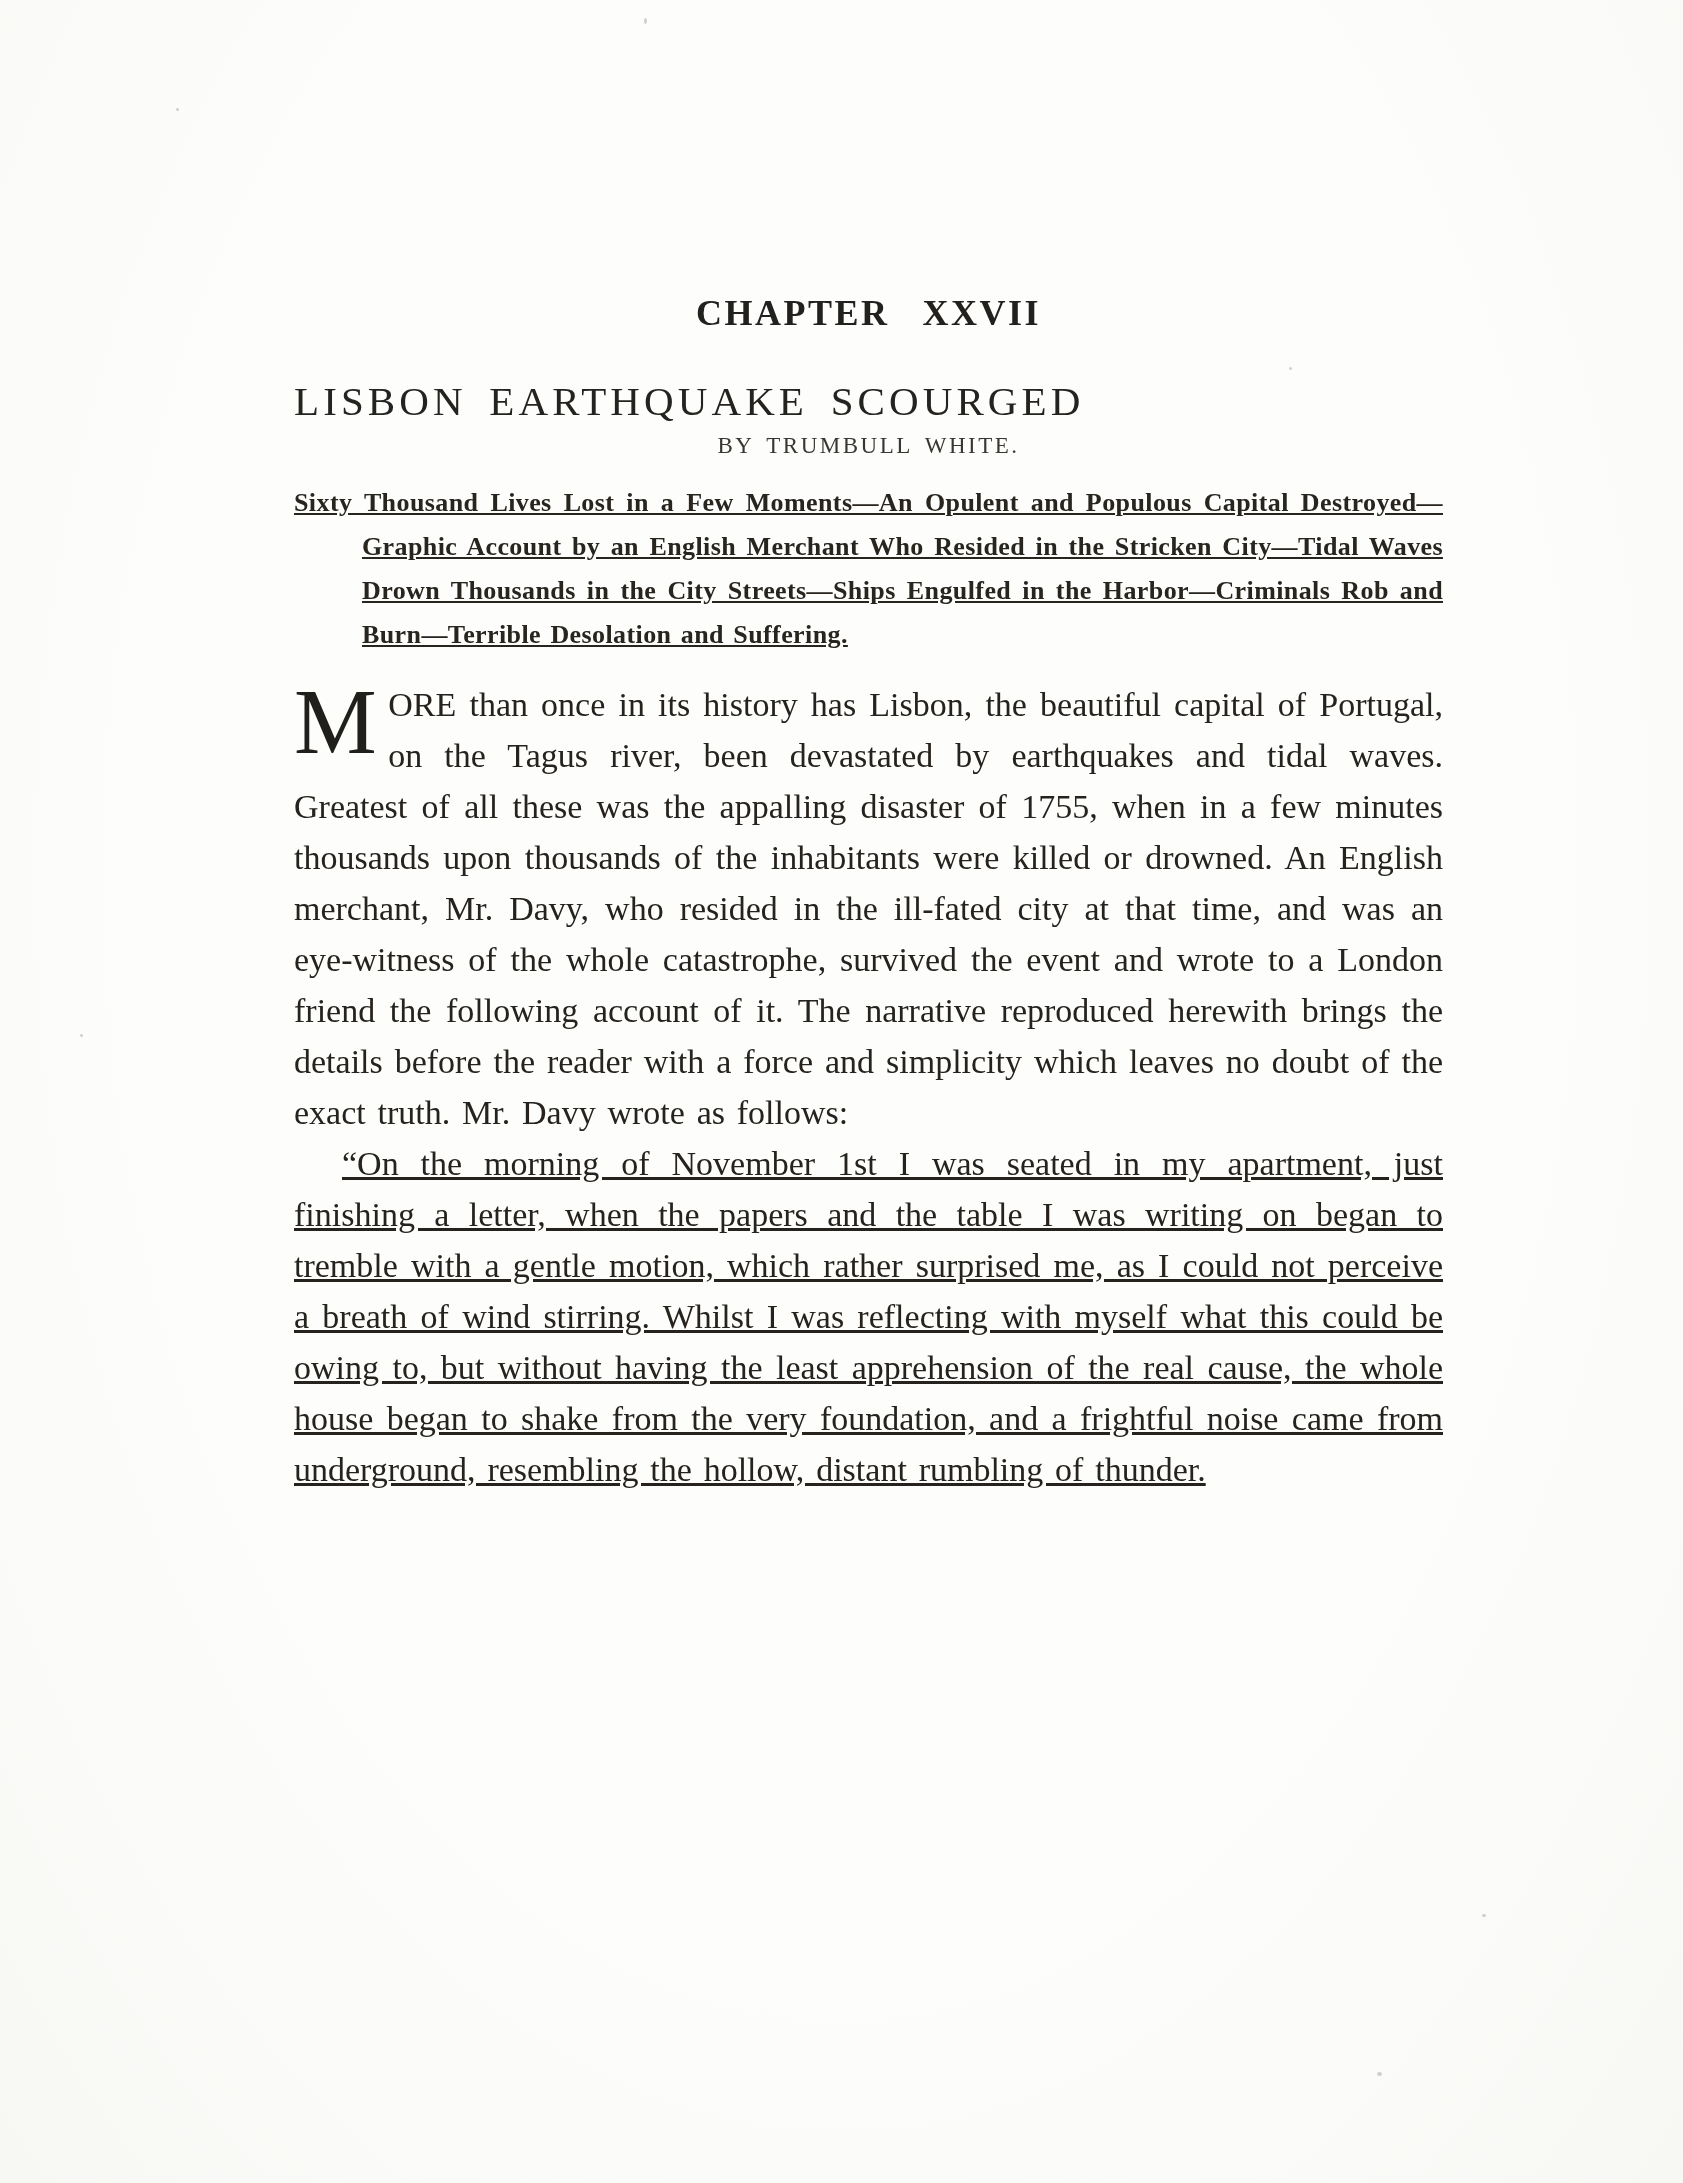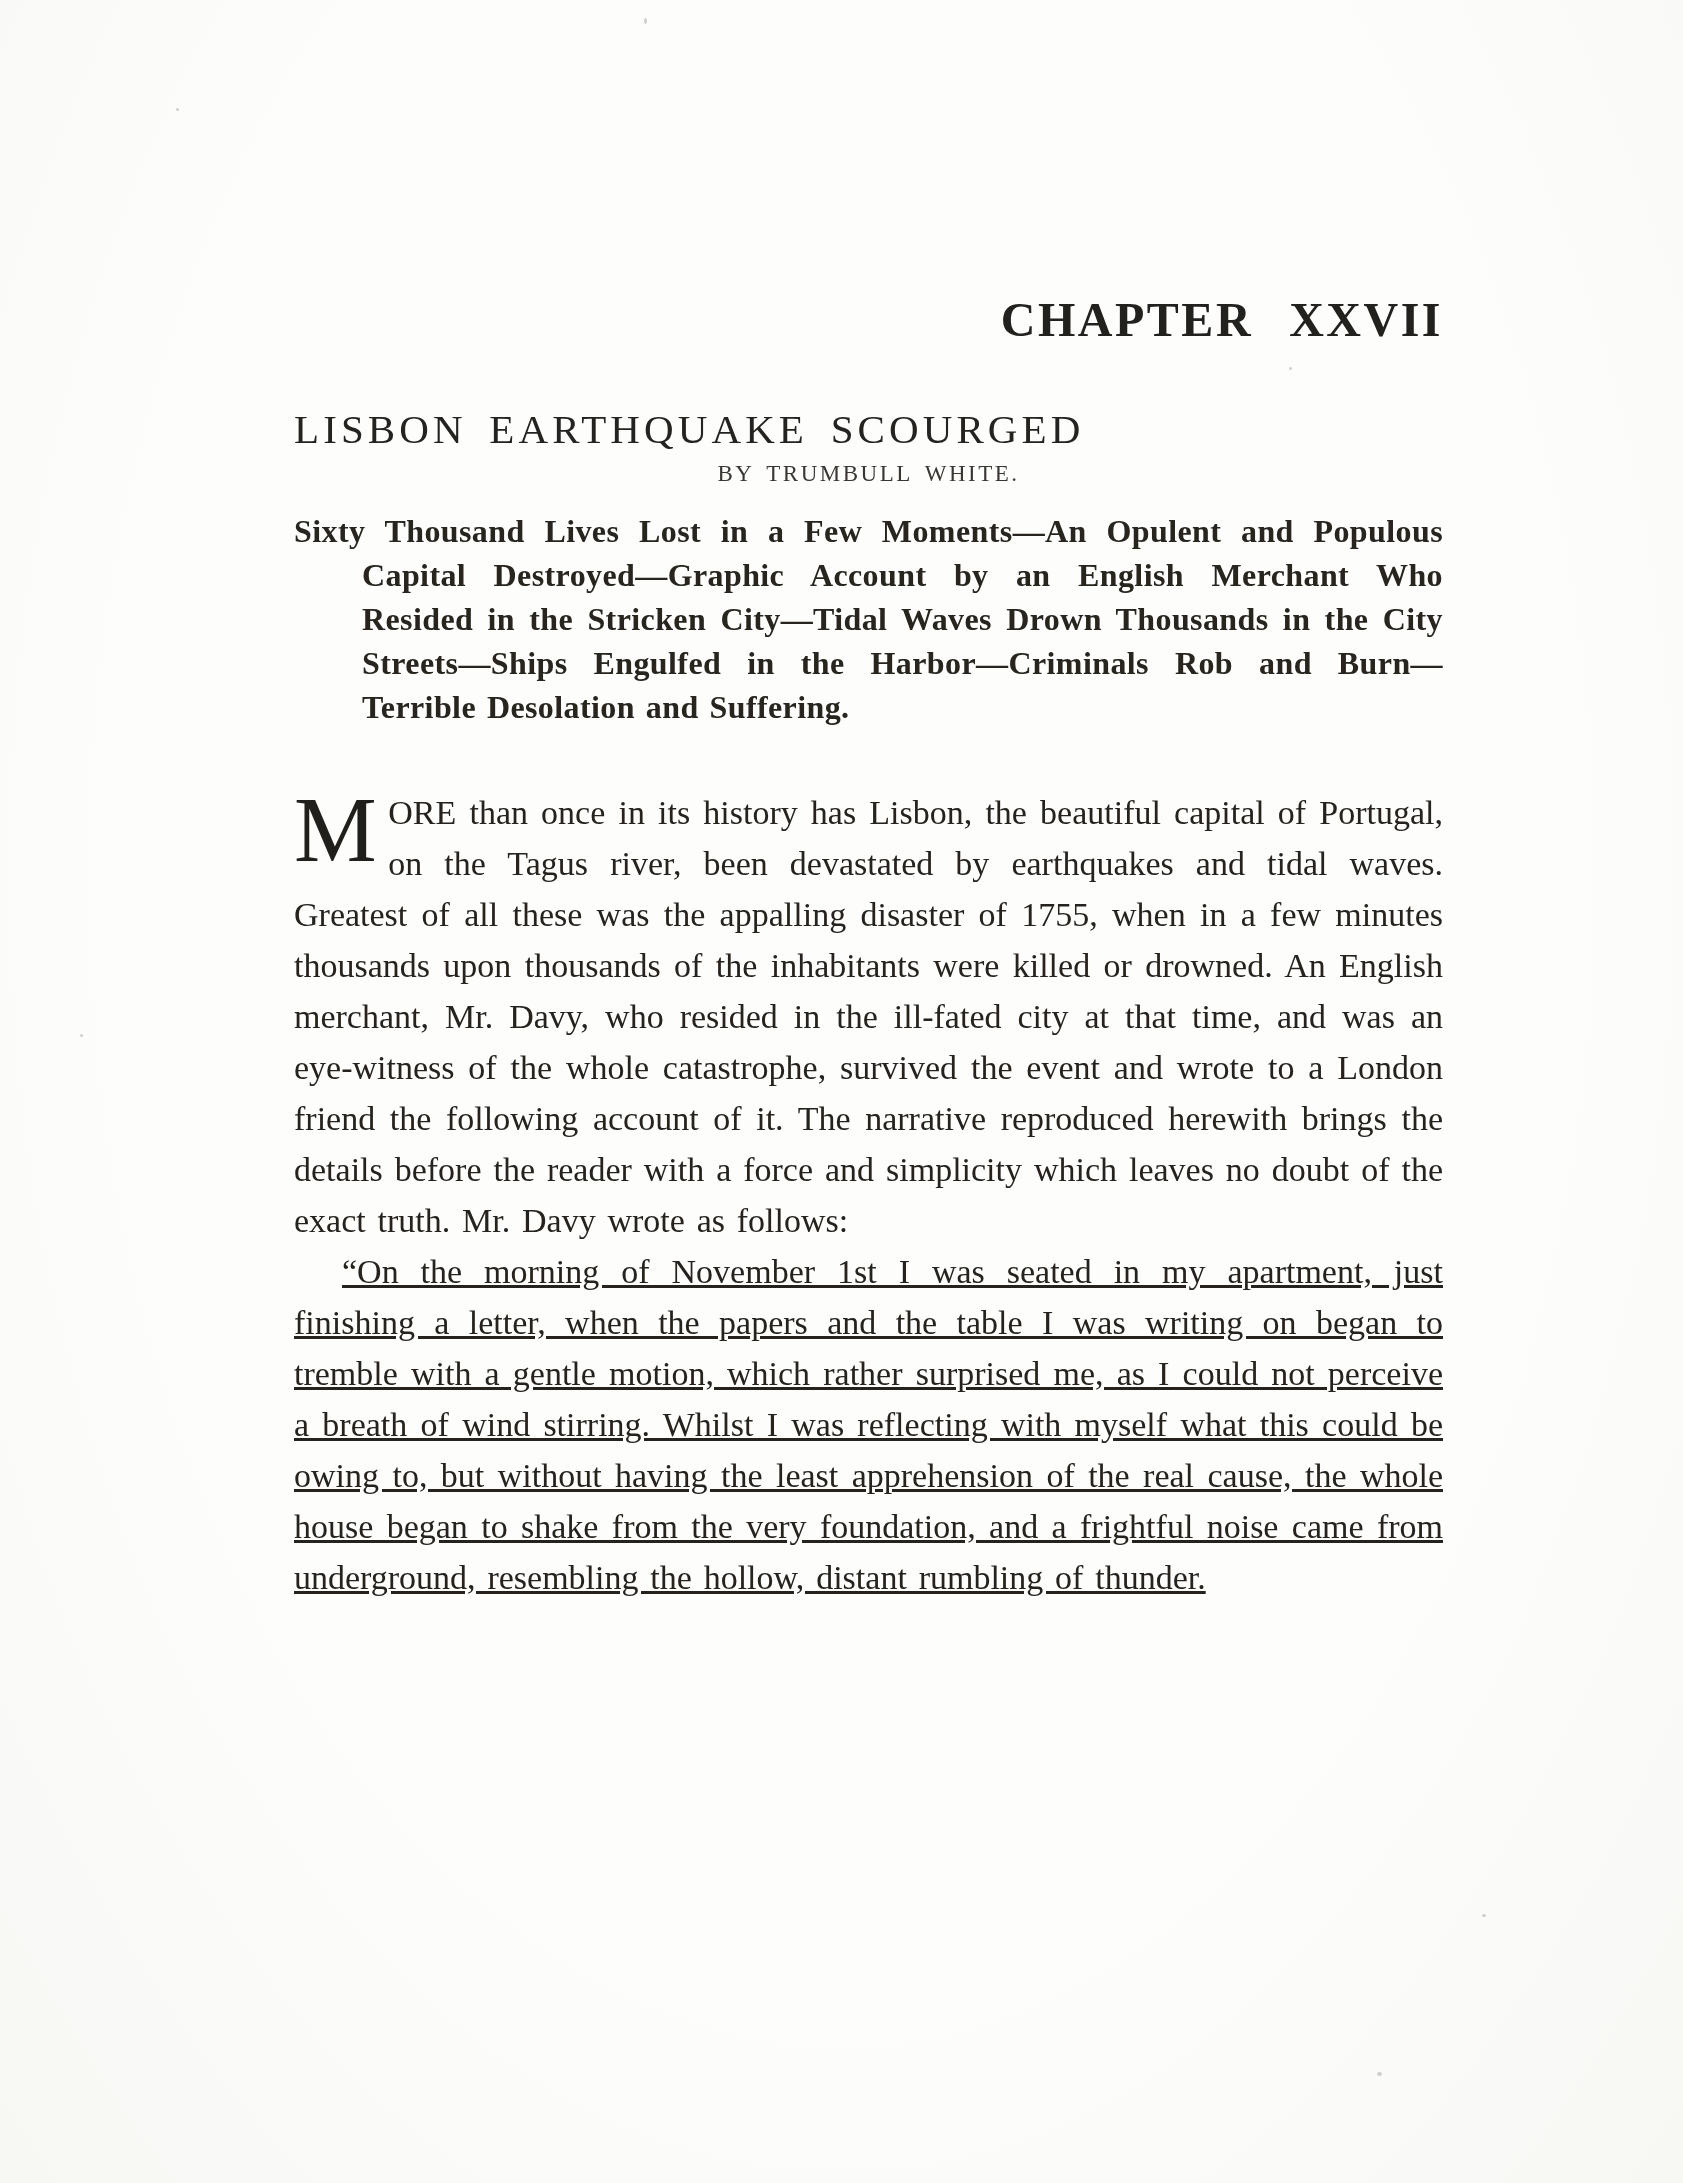--- a/index.html
+++ b/index.html
@@ -18,23 +18,23 @@
     color: #262421;
     font-family: "Liberation Serif", "DejaVu Serif", serif;
   }
   .content {
     position: absolute;
     left: 294px;
     top: 292px;
     width: 1149px;
   }
   .chapter-heading {
-    margin: 0 0 58px 0;
-    text-align: right;
-    font-size: 48px;
+    margin: 0 0 43px 0;
+    text-align: center;
+    font-size: 36px;
     font-weight: bold;
     letter-spacing: 2.5px;
     word-spacing: 21.6px;
     color: #23211e;
   }
   .main-title {
     margin: 0 0 8.3px 0;
     text-align: left;
     font-size: 41px;
     font-weight: normal;
@@ -44,30 +44,31 @@
   }
   .byline {
     margin: 0 0 21.6px 0;
     text-align: center;
     font-size: 23px;
     letter-spacing: 2.5px;
     word-spacing: 5px;
     color: #3a3733;
   }
   .summary {
-    margin: 0 0 58px 0;
-    font-size: 32px;
+    margin: 0 0 22px 0;
+    font-size: 26px;
     line-height: 44px;
     font-weight: bold;
     text-align: justify;
     padding-left: 68px;
     text-indent: -68px;
     letter-spacing: 0.4px;
     word-spacing: 2.5px;
     color: #28251f;
+    text-decoration: underline;
   }
   .body-para {
     margin: 0;
     font-size: 34px;
     line-height: 51px;
     text-align: justify;
     word-spacing: 3.3px;
     color: #26231e;
   }
   .body-para.indented {

